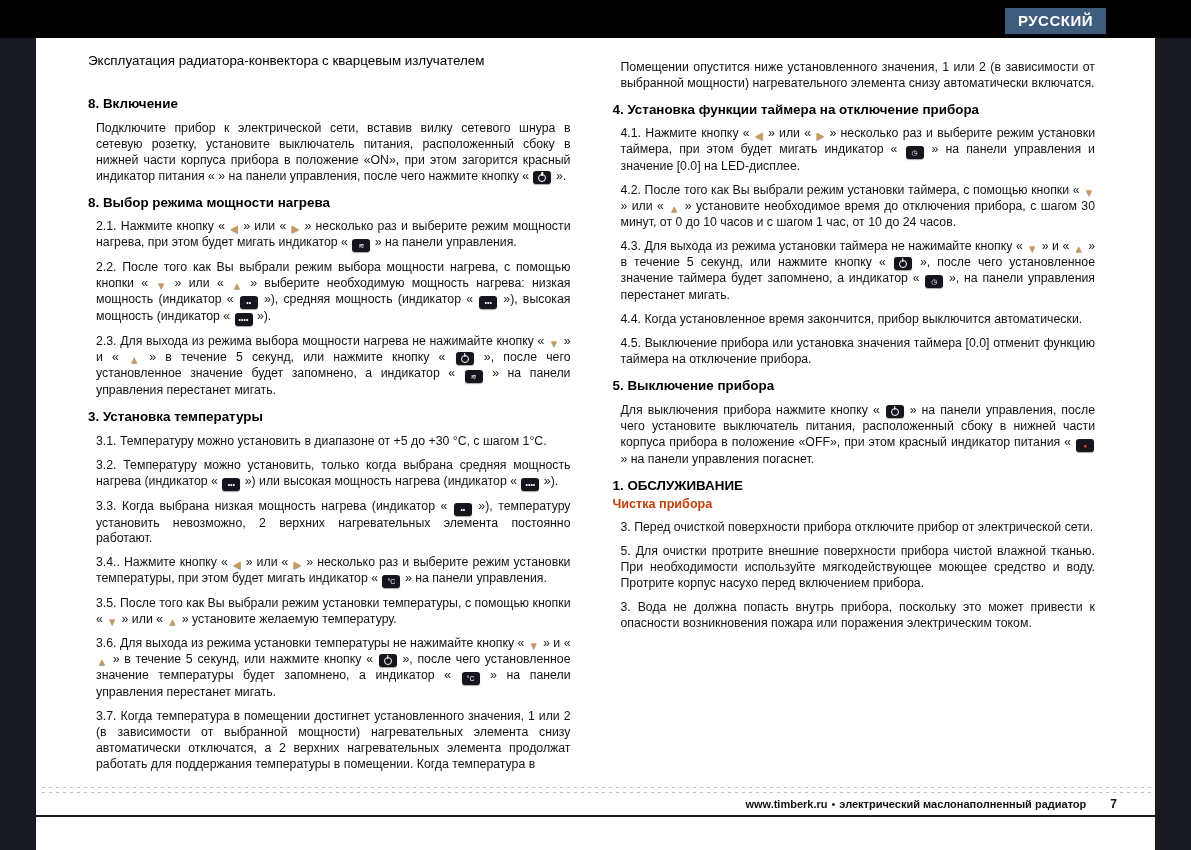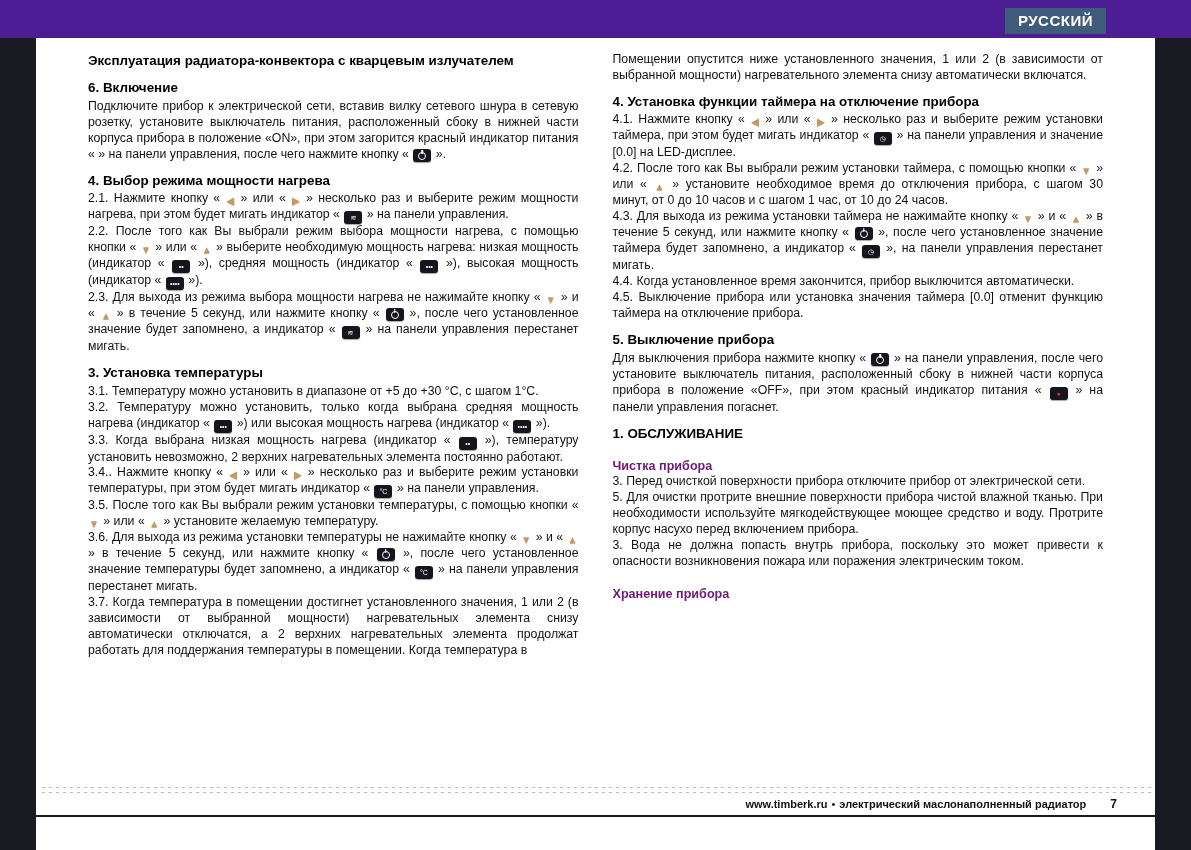--- a/index.html
+++ b/index.html
@@ -3,34 +3,34 @@
 <meta charset="utf-8">
 <style>
   html,body { margin:0; padding:0; }
   body {
     width:1191px; height:850px; position:relative; overflow:hidden;
     background:#ffffff; font-family:"Liberation Sans", sans-serif; color:#111;
   }
   .side-bar { position:absolute; top:0; bottom:0; width:36px; background:#1a1a23; z-index:2; }
   .left-bar { left:0; }
   .right-bar { right:0; }
-  .top-band { position:absolute; top:0; left:0; right:0; height:38px; background:#4c1d95; z-index:3; }
+  .top-band { position:absolute; top:0; left:0; right:0; height:38px; background:#000000; z-index:3; }
   .lang-box {
     position:absolute; top:8px; right:85px; background:#3f5c7c; color:#fff;
     font-weight:bold; font-size:15px; letter-spacing:.5px; padding:4px 13px 5px;
   }
   .content {
     position:absolute; top:52px; left:88px; right:88px; height:732px;
     display:flex; gap:34px; overflow:hidden; z-index:1;
   }
   .column { flex:1 1 0; min-width:0; text-align:justify; font-size:12.3px; line-height:1.3; color:#121212; }
-  .column h1 { font-size:13.4px; font-weight:bold; margin:0 0 10px; text-align:left; color:#000; }
+  .column h1 { font-size:13.4px; font-weight:normal; margin:0 0 26px; text-align:left; color:#000; }
   .column h2 { font-size:13.4px; font-weight:bold; margin:9px 0 2px; text-align:left; color:#000; }
-  .column h3 { font-size:12.6px; font-weight:bold; margin:16px 0 0; text-align:left; color:#701a75; }
-  .column p { margin:0; }
+  .column h3 { font-size:12.6px; font-weight:bold; margin:2px 0 0; text-align:left; color:#c2410c; }
+  .column p { margin:8px; }
 
   .inline-icon {
     display:inline-flex; align-items:center; justify-content:center;
     vertical-align:-2px; line-height:1;
   }
   .inline-icon.arrow {
     color:#c9995c; font-size:10px; margin:0 1px;
     text-shadow:0 1px 1px rgba(0,0,0,.35);
   }
   .inline-icon.key {
@@ -72,23 +72,23 @@
   <div class="side-bar left-bar"></div>
   <div class="side-bar right-bar"></div>
 
   <div class="top-band">
     <div class="lang-box">РУССКИЙ</div>
   </div>
 
   <div class="content">
     <div class="column">
         <h1>Эксплуатация радиатора-конвектора с кварцевым излучателем</h1>
-        <h2>6. Включение</h2>
+        <h2>8. Включение</h2>
         <p>Подключите прибор к электрической сети, вставив вилку сетевого шнура в сетевую розетку, установите выключатель питания, расположенный сбоку в нижней части корпуса прибора в положение «ON», при этом загорится красный индикатор питания « » на панели управления, после чего нажмите кнопку « <span class="inline-icon key power"></span> ».</p>
-        <h2>4. Выбор режима мощности нагрева</h2>
+        <h2>8. Выбор режима мощности нагрева</h2>
         <p>2.1. Нажмите кнопку « <span class="inline-icon arrow">◀</span> » или « <span class="inline-icon arrow">▶</span> » несколько раз и выберите режим мощности нагрева, при этом будет мигать индикатор « <span class="inline-icon key small-glyph">≋</span> » на панели управления.</p>
         <p>2.2. После того как Вы выбрали режим выбора мощности нагрева, с помощью кнопки « <span class="inline-icon arrow">▼</span> » или « <span class="inline-icon arrow">▲</span> » выберите необходимую мощность нагрева: низкая мощность (индикатор « <span class="inline-icon key dots">••</span> »), средняя мощность (индикатор « <span class="inline-icon key dots">•••</span> »), высокая мощность (индикатор « <span class="inline-icon key dots">••••</span> »).</p>
         <p>2.3. Для выхода из режима выбора мощности нагрева не нажимайте кнопку « <span class="inline-icon arrow">▼</span> » и « <span class="inline-icon arrow">▲</span> » в течение 5 секунд, или нажмите кнопку « <span class="inline-icon key power"></span> », после чего установленное значение будет запомнено, а индикатор « <span class="inline-icon key small-glyph">≋</span> » на панели управления перестанет мигать.</p>
         <h2>3. Установка температуры</h2>
         <p>3.1. Температуру можно установить в диапазоне от +5 до +30 °C, с шагом 1°C.</p>
         <p>3.2. Температуру можно установить, только когда выбрана средняя мощность нагрева (индикатор « <span class="inline-icon key dots">•••</span> ») или высокая мощность нагрева (индикатор « <span class="inline-icon key dots">••••</span> »).</p>
         <p>3.3. Когда выбрана низкая мощность нагрева (индикатор « <span class="inline-icon key dots">••</span> »), температуру установить невозможно, 2 верхних нагревательных элемента постоянно работают.</p>
         <p>3.4.. Нажмите кнопку « <span class="inline-icon arrow">◀</span> » или « <span class="inline-icon arrow">▶</span> » несколько раз и выберите режим установки температуры, при этом будет мигать индикатор « <span class="inline-icon key small-glyph">°C</span> » на панели управления.</p>
         <p>3.5. После того как Вы выбрали режим установки температуры, с помощью кнопки « <span class="inline-icon arrow">▼</span> » или « <span class="inline-icon arrow">▲</span> » установите желаемую температуру.</p>
         <p>3.6. Для выхода из режима установки температуры не нажимайте кнопку « <span class="inline-icon arrow">▼</span> » и « <span class="inline-icon arrow">▲</span> » в течение 5 секунд, или нажмите кнопку « <span class="inline-icon key power"></span> », после чего установленное значение температуры будет запомнено, а индикатор « <span class="inline-icon key small-glyph">°C</span> » на панели управления перестанет мигать.</p>
@@ -102,21 +102,20 @@
         <p>4.3. Для выхода из режима установки таймера не нажимайте кнопку « <span class="inline-icon arrow">▼</span> » и « <span class="inline-icon arrow">▲</span> » в течение 5 секунд, или нажмите кнопку « <span class="inline-icon key power"></span> », после чего установленное значение таймера будет запомнено, а индикатор « <span class="inline-icon key small-glyph">◷</span> », на панели управления перестанет мигать.</p>
         <p>4.4. Когда установленное время закончится, прибор выключится автоматически.</p>
         <p>4.5. Выключение прибора или установка значения таймера [0.0] отменит функцию таймера на отключение прибора.</p>
         <h2>5. Выключение прибора</h2>
         <p>Для выключения прибора нажмите кнопку « <span class="inline-icon key power"></span> » на панели управления, после чего установите выключатель питания, расположенный сбоку в нижней части корпуса прибора в положение «OFF», при этом красный индикатор питания « <span class="inline-icon key red-dot">●</span> » на панели управления погаснет.</p>
         <h2>1. ОБСЛУЖИВАНИЕ</h2>
         <h3>Чистка прибора</h3>
         <p>3. Перед очисткой поверхности прибора отключите прибор от электрической сети.</p>
         <p>5. Для очистки протрите внешние поверхности прибора чистой влажной тканью. При необходимости используйте мягкодействующее моющее средство и воду. Протрите корпус насухо перед включением прибора.</p>
         <p>3. Вода не должна попасть внутрь прибора, поскольку это может привести к опасности возникновения пожара или поражения электрическим током.</p>
-        <h3>Хранение прибора</h3>
       </div>
   </div>
 
   <div class="dot-rows"></div>
 
   <div class="footer">
     <span class="site">www.timberk.ru</span><span class="sep">•</span><span class="desc">электрический маслонаполненный радиатор</span><span class="pageno">7</span>
   </div>
 </div>
 

